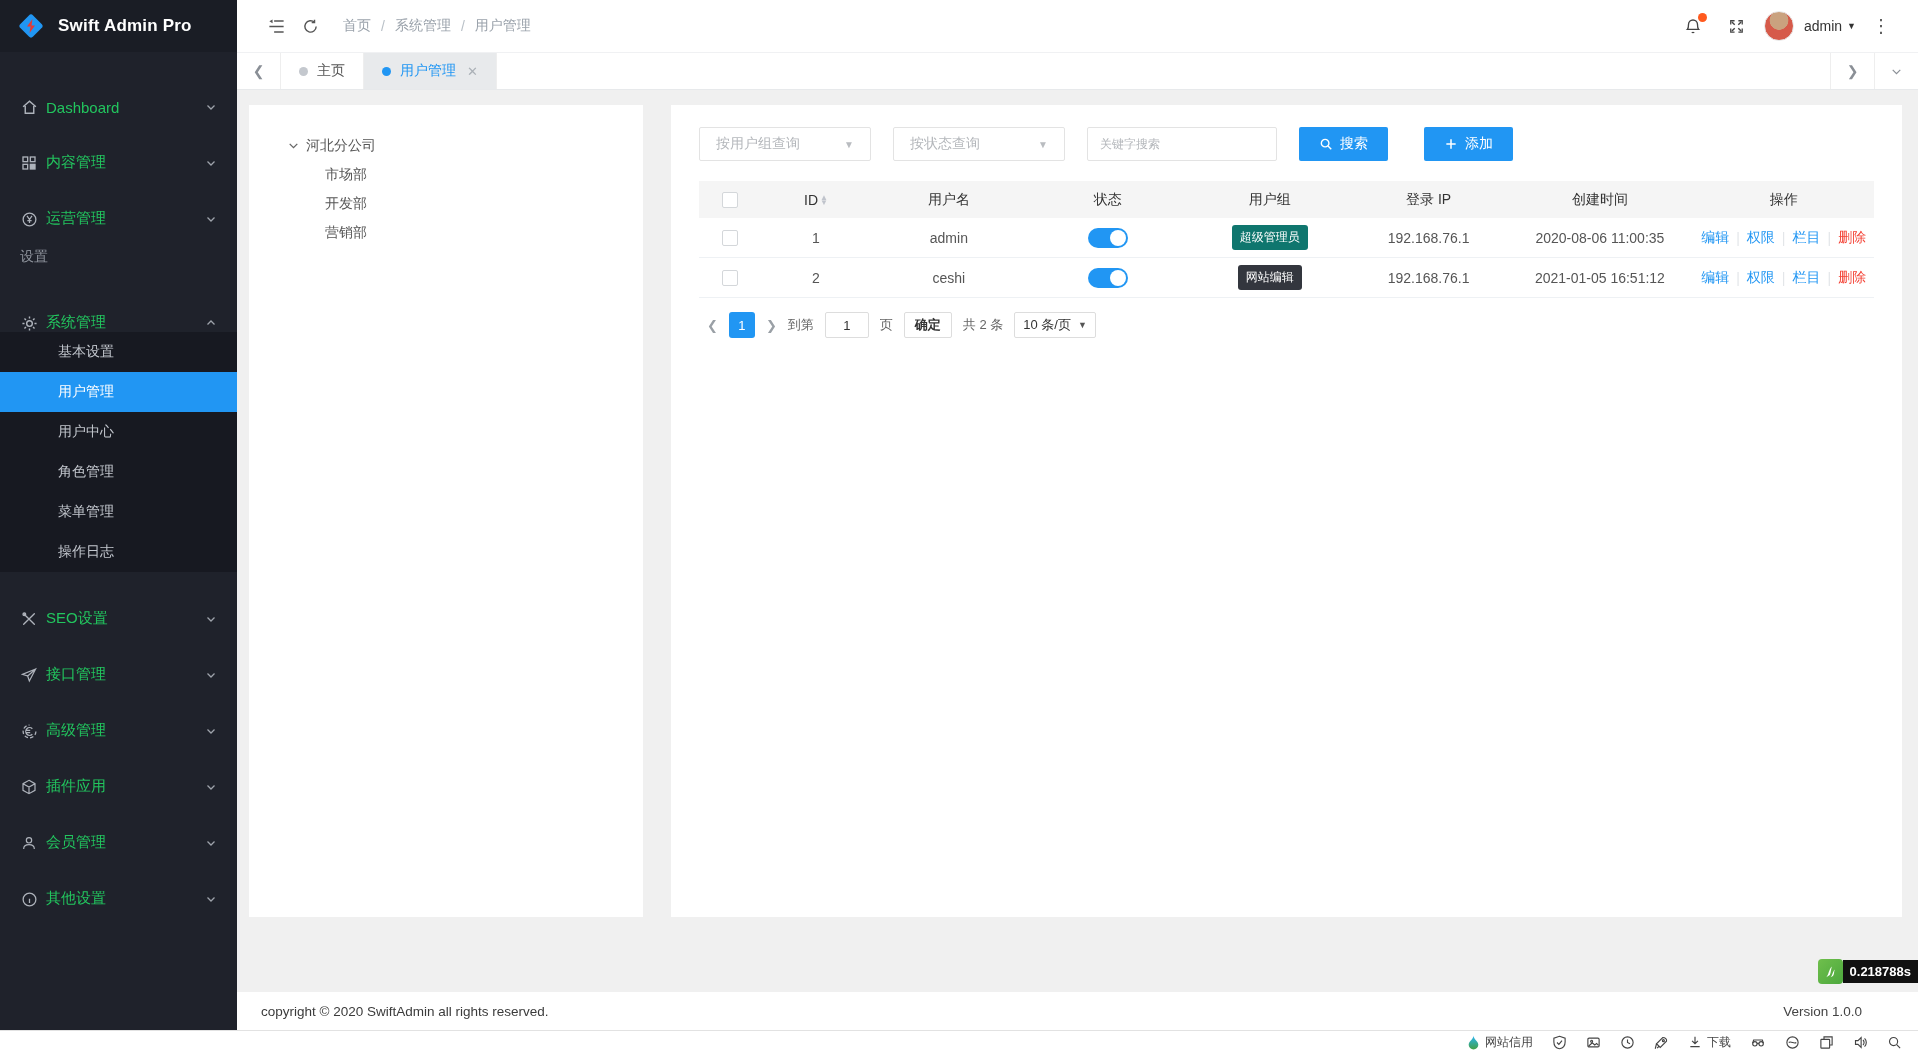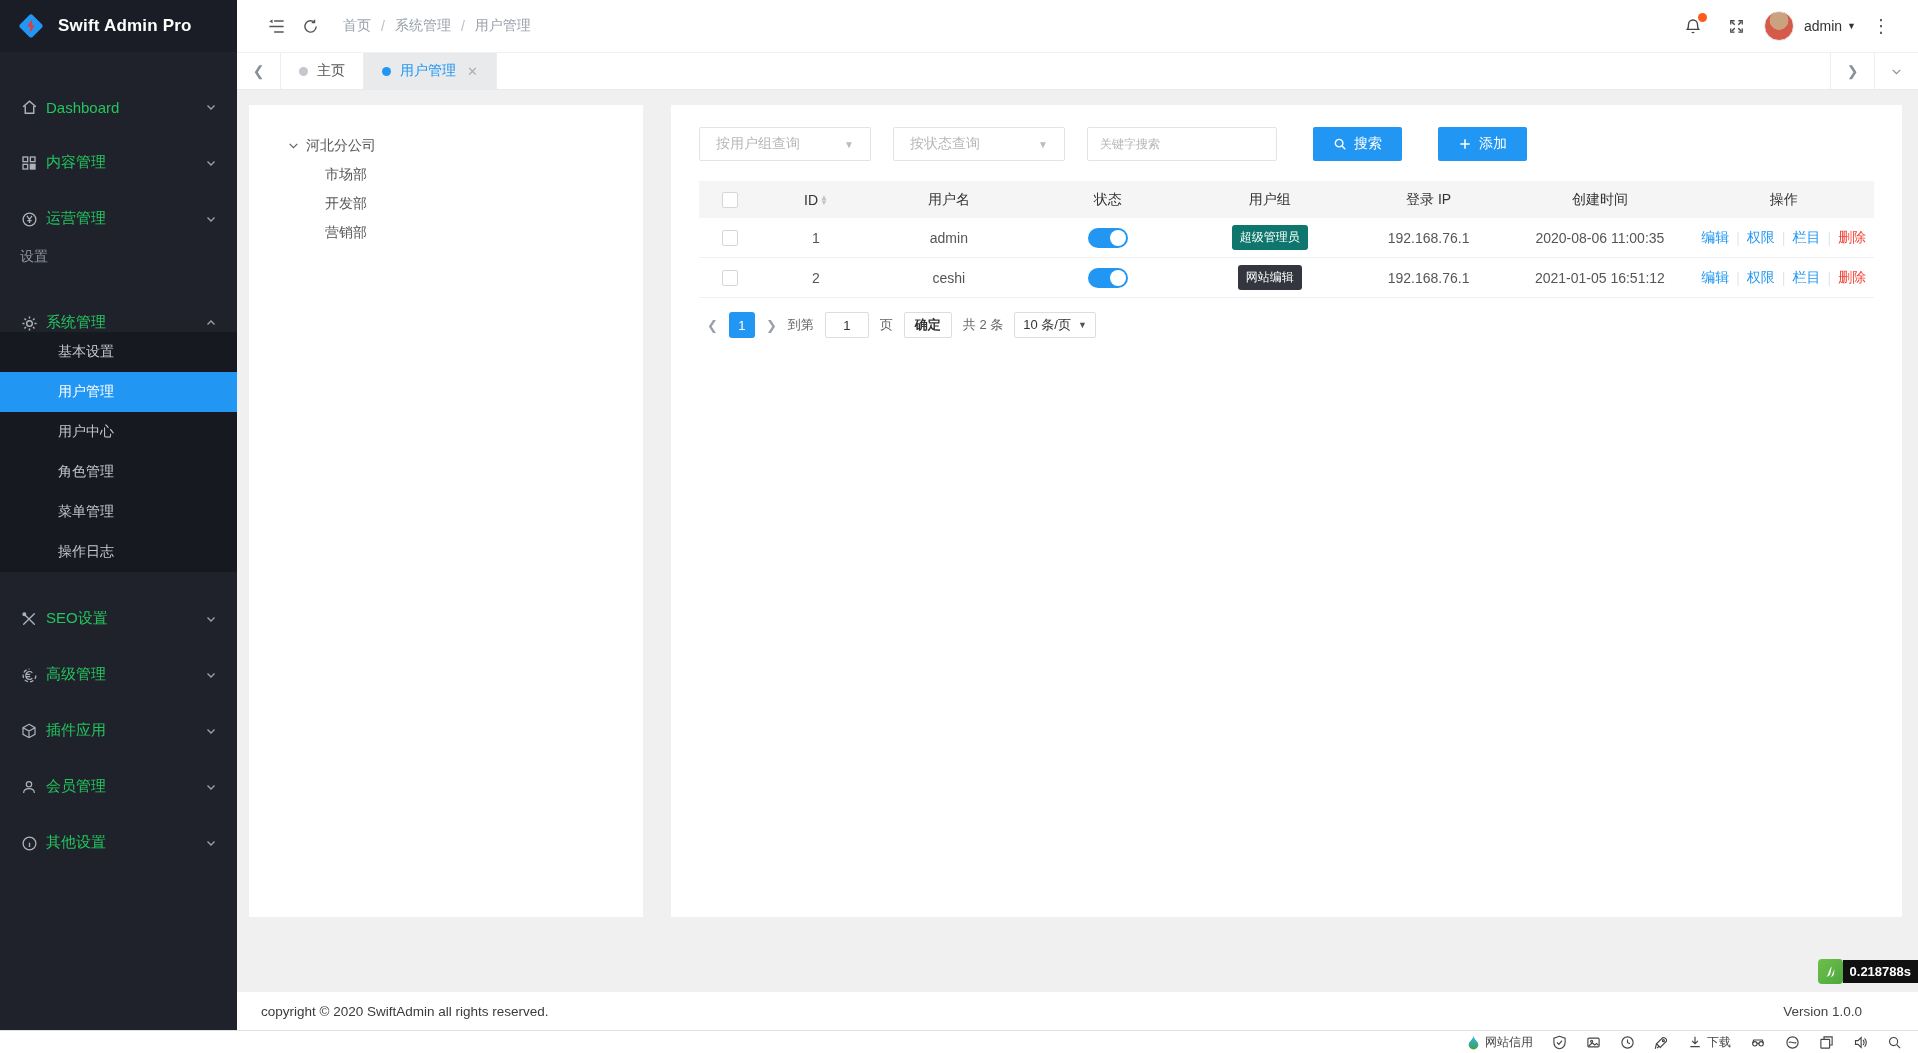--- a/index.html
+++ b/index.html
@@ -53,21 +53,21 @@
   .tree-indent-1 { padding-left:18px; }
   .tree-indent-2 { padding-left:56px; }
 
   .content-card { flex:1; height:812px; background:#fff; padding:22px 28px 0 28px; min-width:0; }
 
   .filters { display:flex; align-items:center; gap:22px; }
   .fselect { width:172px; height:34px; border:1px solid #e3e3e3; border-radius:2px; background:#fff; display:flex; align-items:center; justify-content:space-between; padding:0 16px; font-size:14px; color:#b4b7bb; cursor:pointer; }
   .fselect .sel-caret { color:#b9bcc0; font-size:10px; }
   .finput { width:190px; height:34px; border:1px solid #e3e3e3; border-radius:2px; padding:0 12px; font-size:12px; color:#333; outline:none; font-family:inherit; }
   .finput::placeholder { color:#b4b7bb; }
-  .btn-blue { height:34px; padding:0 20px; margin-left:14px; background:#2196f3; color:#fff; border:none; border-radius:2px; font-size:14px; display:flex; align-items:center; gap:7px; cursor:pointer; font-family:inherit; }
+  .btn-blue { height:34px; padding:0 20px; margin-left:0; background:#2196f3; color:#fff; border:none; border-radius:2px; font-size:14px; display:flex; align-items:center; gap:7px; cursor:pointer; font-family:inherit; }
   .btn-blue + .btn-blue { margin-left:14px; }
 
   .utable { margin-top:20px; }
   .trow { display:flex; align-items:center; height:40px; font-size:14px; color:#555; border-bottom:1px solid #eef1f4; }
   .thead { background:#f5f5f5; color:#333; height:37px; border-bottom:none; }
   .c { display:flex; align-items:center; justify-content:center; text-align:center; }
   .col-check { width:62px; flex-shrink:0; }
   .col-id { width:110px; flex-shrink:0; gap:2px; }
   .col-user { flex:1.25; }
   .col-status { flex:1.3; }
@@ -212,20 +212,33 @@
         </span>
         <span>SEO设置</span>
         <span class="chev">
           <svg width="12" height="12" viewBox="0 0 24 24" fill="none" stroke="currentColor" stroke-width="2.5">
               <path d="M5 9 L12 16 L19 9"></path>
             </svg>
         </span>
       </div>
       <div class="menu-item">
         <span class="mi-icon">
+          <svg width="16" height="16" viewBox="0 0 24 24" fill="none" stroke="currentColor" stroke-width="1.8">
+              <path d="M22 3 L2 11 L10 13.5 L12.5 21 L22 3 Z M10 13.5 L22 3"></path>
+            </svg>
+        </span>
+        <span>接口管理</span>
+        <span class="chev">
+          <svg width="12" height="12" viewBox="0 0 24 24" fill="none" stroke="currentColor" stroke-width="2.5">
+              <path d="M5 9 L12 16 L19 9"></path>
+            </svg>
+        </span>
+      </div>
+      <div class="menu-item">
+        <span class="mi-icon">
           <svg width="17" height="17" viewBox="0 0 24 24" fill="none" stroke="currentColor" stroke-width="1.8">
               <path d="M21 12 A9 9 0 1 1 12 3" stroke-dasharray="5 3"></path>
               <path d="M16 8 A5.5 5.5 0 1 0 16 16 M7.5 10.5 H13 M7.5 13.5 H13"></path>
             </svg>
         </span>
         <span>高级管理</span>
         <span class="chev">
           <svg width="12" height="12" viewBox="0 0 24 24" fill="none" stroke="currentColor" stroke-width="2.5">
               <path d="M5 9 L12 16 L19 9"></path>
             </svg>

